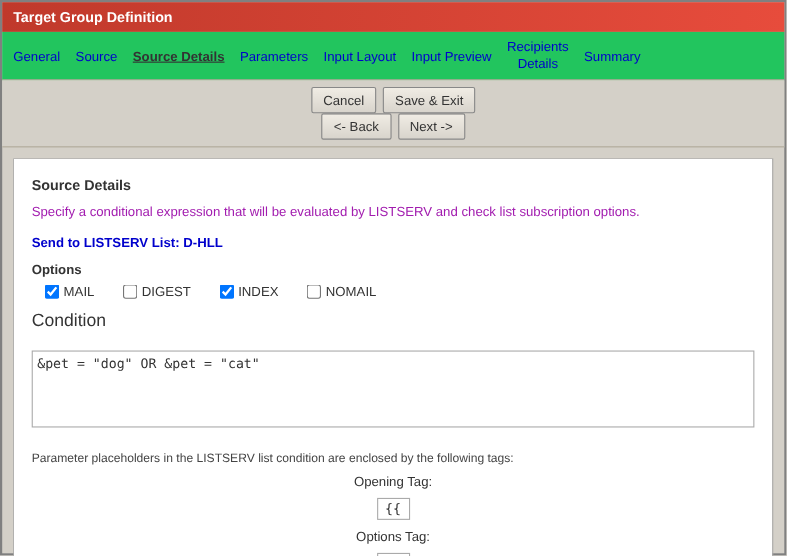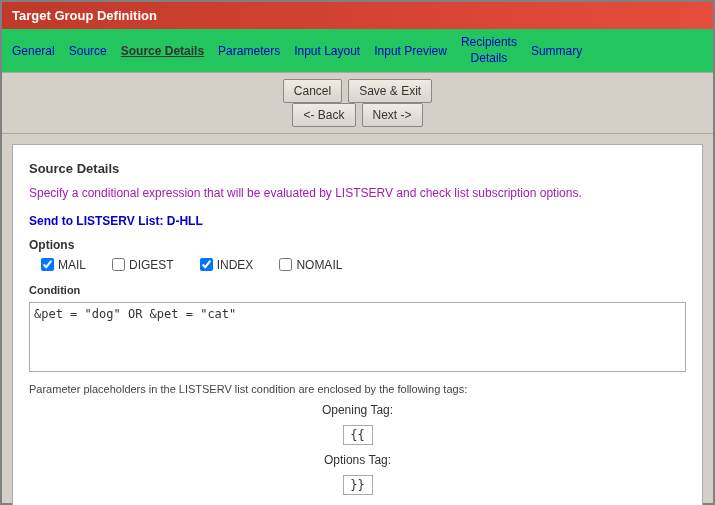--- a/index.html
+++ b/index.html
@@ -96,51 +96,51 @@
       margin-bottom: 6px;
     }
     .options-row {
       display: flex;
       align-items: center;
       gap: 14px;
       margin-bottom: 12px;
     }
     .option-item {
       display: flex;
-      align-items: flex-start;
+      align-items: center;
       gap: 4px;
       font-size: 12px;
       color: #333;
       padding-left: 12px;
     }
     .option-item input[type="checkbox"] {
       width: 13px;
       height: 13px;
       cursor: pointer;
     }
     .condition-label {
-      font-size: 11px;
-      font-weight: bold;
-      color: #333;
-      margin-bottom: 6px;
+      font-size: 16px;
+      font-weight: normal;
+      color: #333;
+      margin-bottom: 17px;
     }
     .condition-textarea {
       width: 100%;
       height: 70px;
       border: 1px solid #aaa;
       font-size: 12px;
       font-family: monospace;
       padding: 4px;
       resize: none;
       color: #333;
     }
     .param-note {
       font-size: 11px;
       color: #444;
-      margin-top: 8px;
+      margin-top: 19px;
       margin-bottom: 8px;
     }
     .tags-row {
       display: flex;
       align-items: center;
       gap: 8px;
       font-size: 12px;
       color: #333;
       flex-direction: column;
     }

